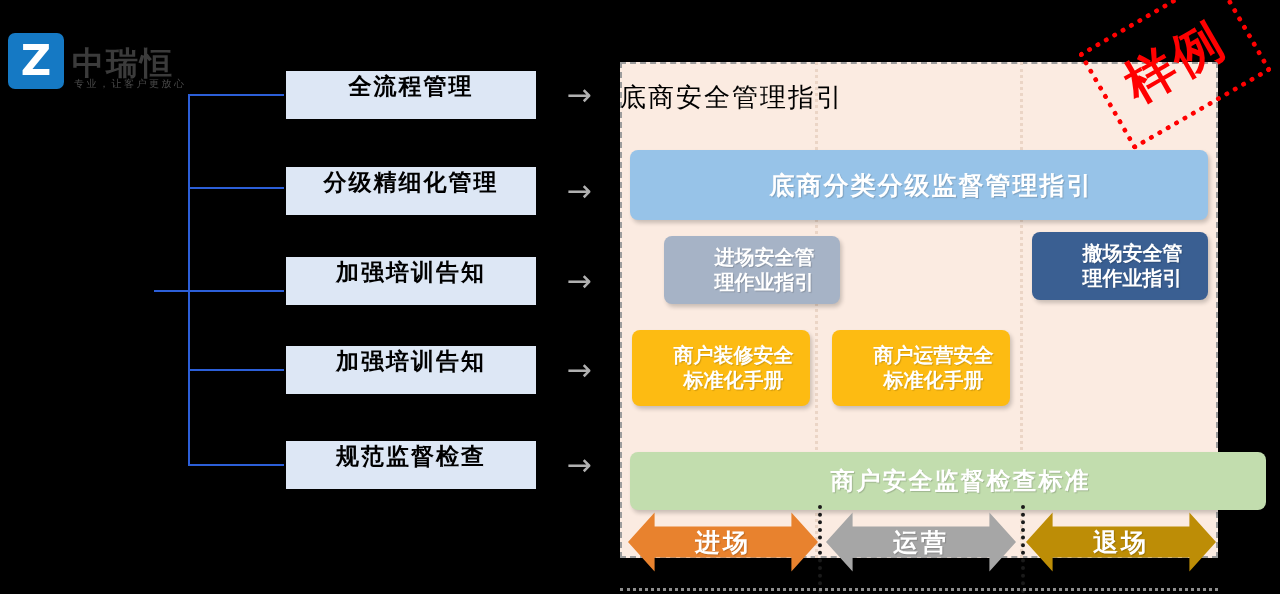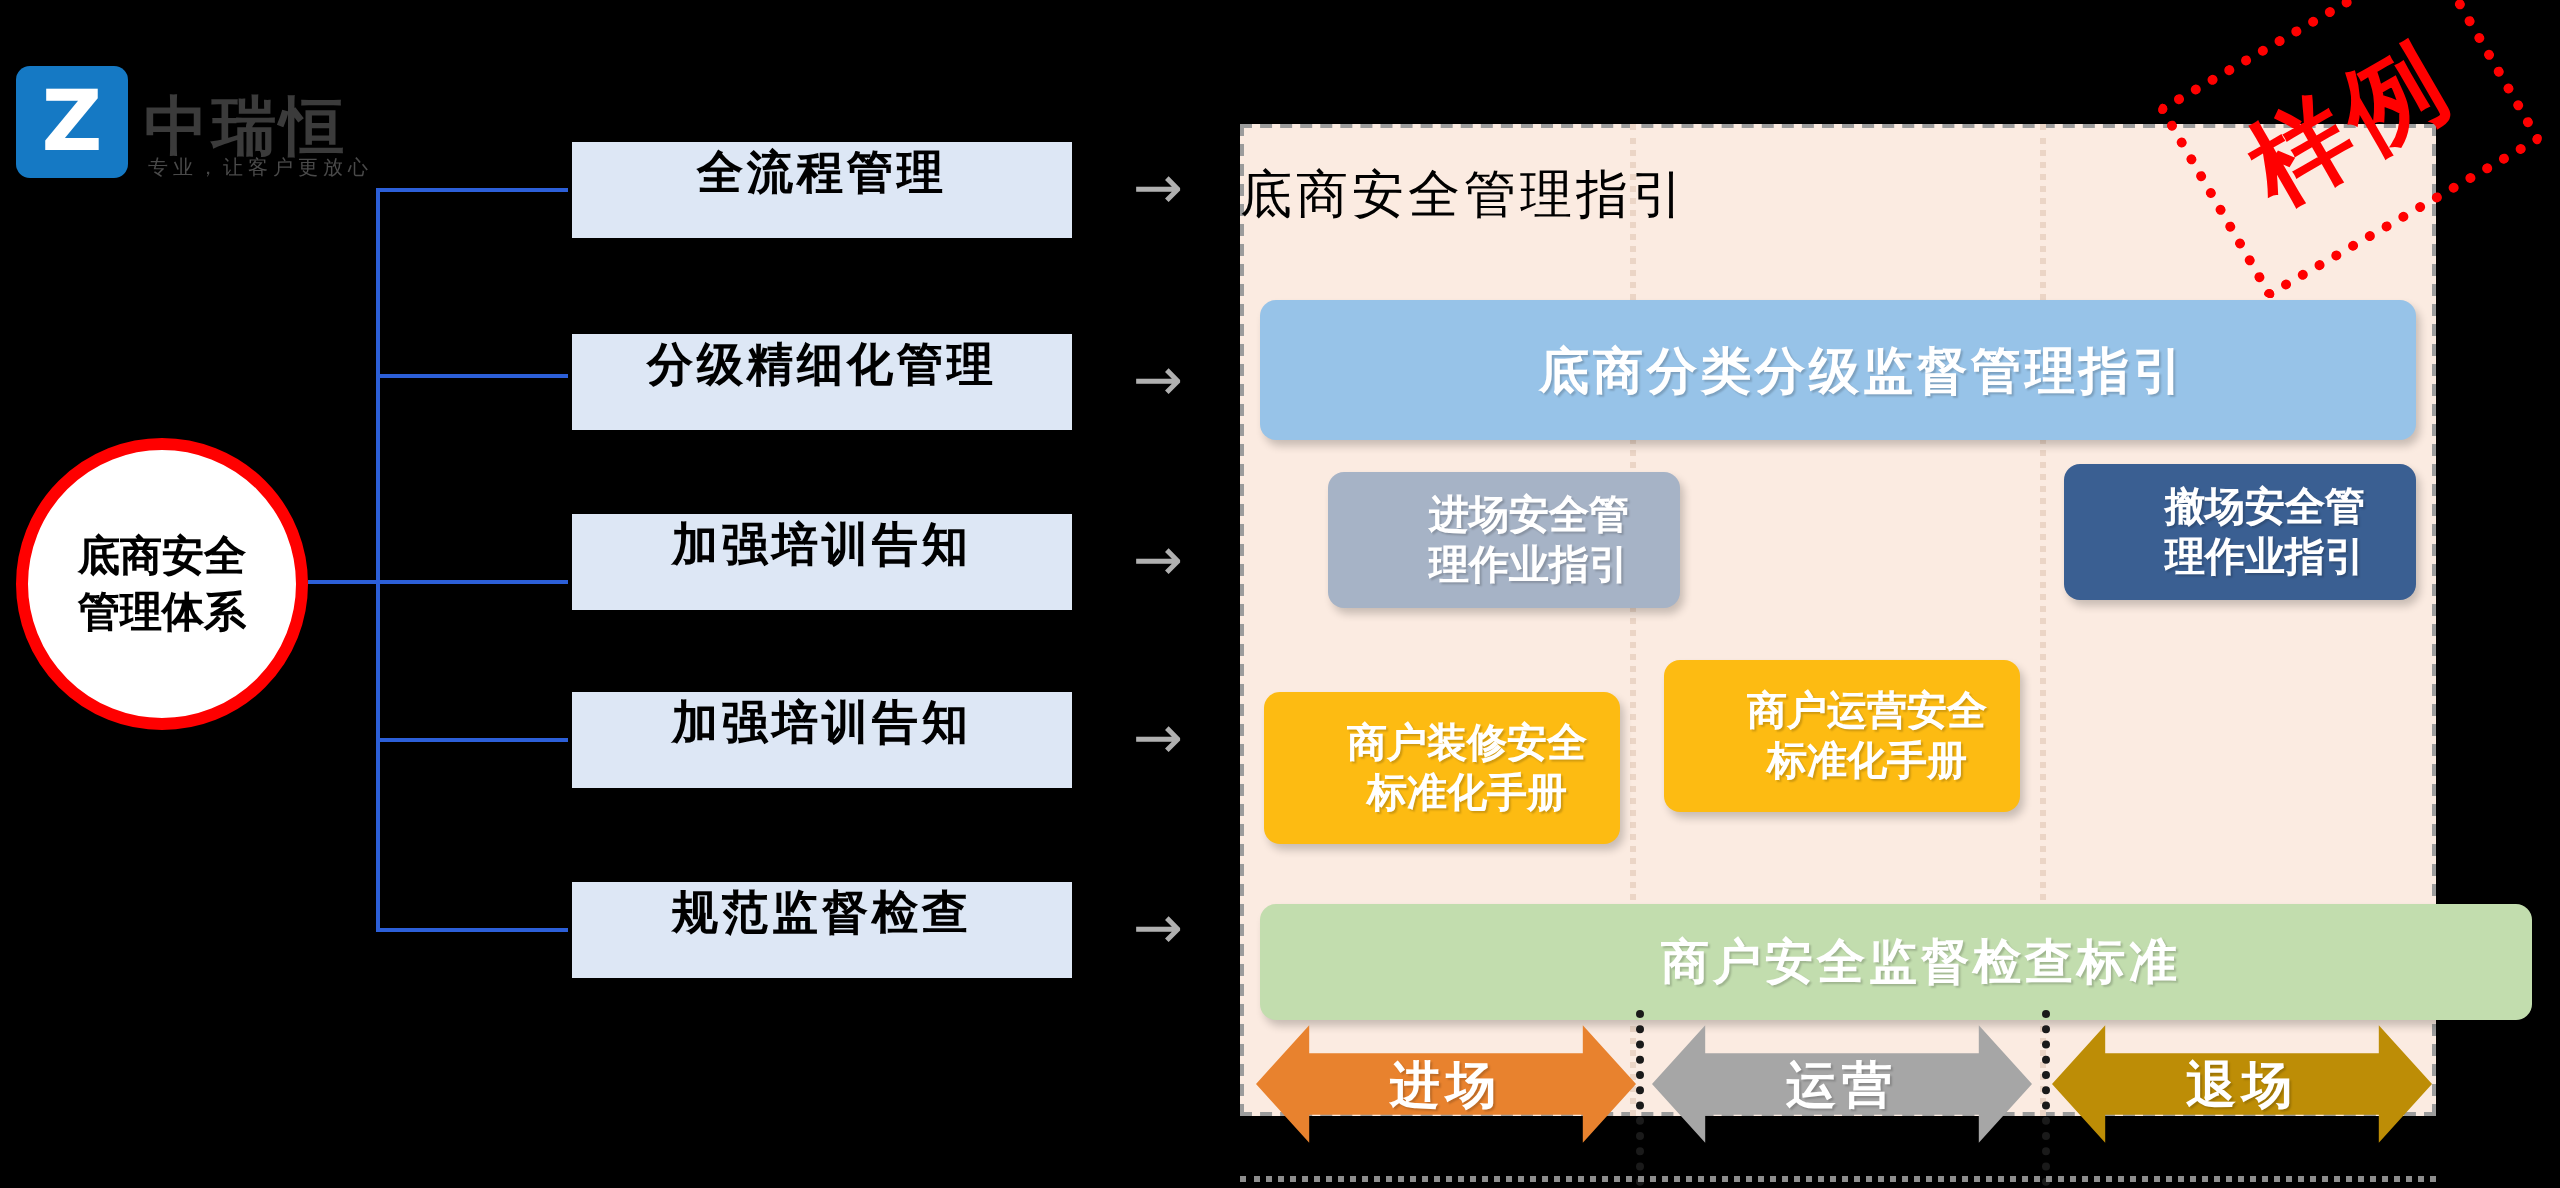--- a/index.html
+++ b/index.html
@@ -82,21 +82,21 @@
     display:flex;align-items:center;justify-content:center;text-align:center;
     box-shadow:2px 3px 4px rgba(0,0,0,0.20);
     color:#fff;font-weight:bold;
     font-family:"DejaVu Sans","Liberation Sans",sans-serif;
     text-shadow:1px 1px 1px rgba(0,0,0,0.18);
     padding-left:25px;
   }
   #card-classify{left:630px;top:150px;width:578px;height:70px;background:#97C3E8;font-size:25px;letter-spacing:2px;}
   #card-entry{left:632px;top:236px;width:176px;height:68px;background:#A6B3C6;font-size:20px;line-height:1.25;margin-left:32px;}
   #card-exit{left:1032px;top:232px;width:176px;height:68px;background:#3A5F92;font-size:20px;line-height:1.25;}
-  #card-fitout{left:632px;top:330px;width:178px;height:76px;background:#FDBB12;font-size:20px;line-height:1.25;margin-top:16px;}
+  #card-fitout{left:632px;top:330px;width:178px;height:76px;background:#FDBB12;font-size:20px;line-height:1.25;}
   #card-operate{left:832px;top:330px;width:178px;height:76px;background:#FDBB12;font-size:20px;line-height:1.25;}
   #card-inspect{left:630px;top:452px;width:636px;height:58px;background:#C2DDAE;font-size:24px;letter-spacing:2px;}
 
   
   .phase{
     position:absolute;top:507px;height:70px;
     display:flex;align-items:center;justify-content:center;
     clip-path:polygon(0% 50%, 14% 8%, 14% 28%, 86% 28%, 86% 8%, 100% 50%, 86% 92%, 86% 72%, 14% 72%, 14% 92%);
   }
   .phase .lbl{
@@ -129,26 +129,20 @@
 <div class="stage">
 
   <div id="logo">
     <div class="mark">
       <div class="z">Z</div>
     </div>
     <div class="wordmark">中瑞恒</div>
     <div class="tagline">专业，让客户更放心</div>
   </div>
 
-  <div id="root-circle">
-    <div class="txt">
-      <div>底商安全</div>
-      <div>管理体系</div>
-    </div>
-  </div>
 
   <div class="conn-h" style="left:154px;top:290px;width:36px;"></div>
   <div class="conn-v" style="left:188px;top:94px;height:372px;"></div>
   <div class="conn-h" style="left:188px;top:94px;width:96px;"></div>
   <div class="conn-h" style="left:188px;top:187px;width:96px;"></div>
   <div class="conn-h" style="left:188px;top:290px;width:96px;"></div>
   <div class="conn-h" style="left:188px;top:369px;width:96px;"></div>
   <div class="conn-h" style="left:188px;top:464px;width:96px;"></div>
 
   <div class="pillar" style="top:69px;">

